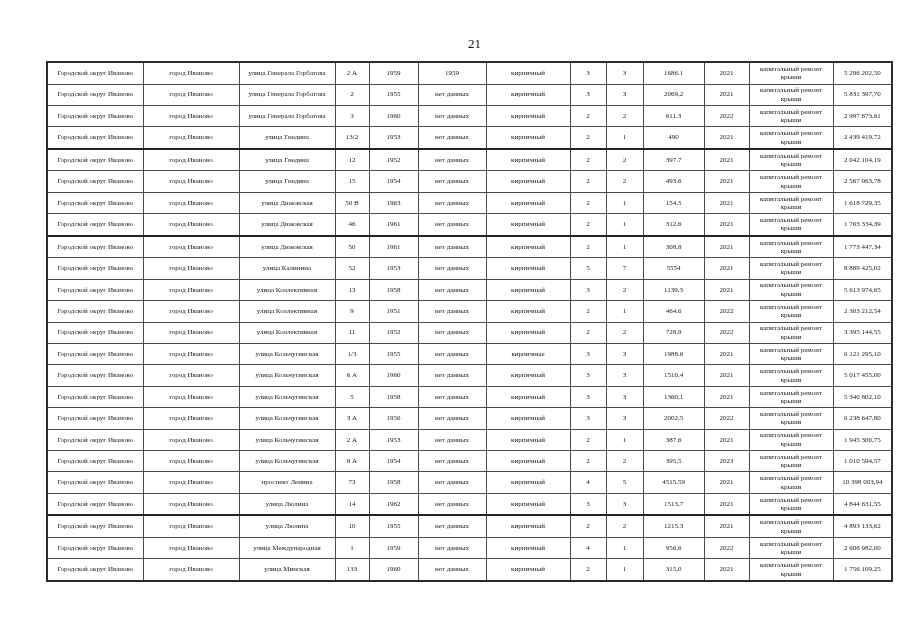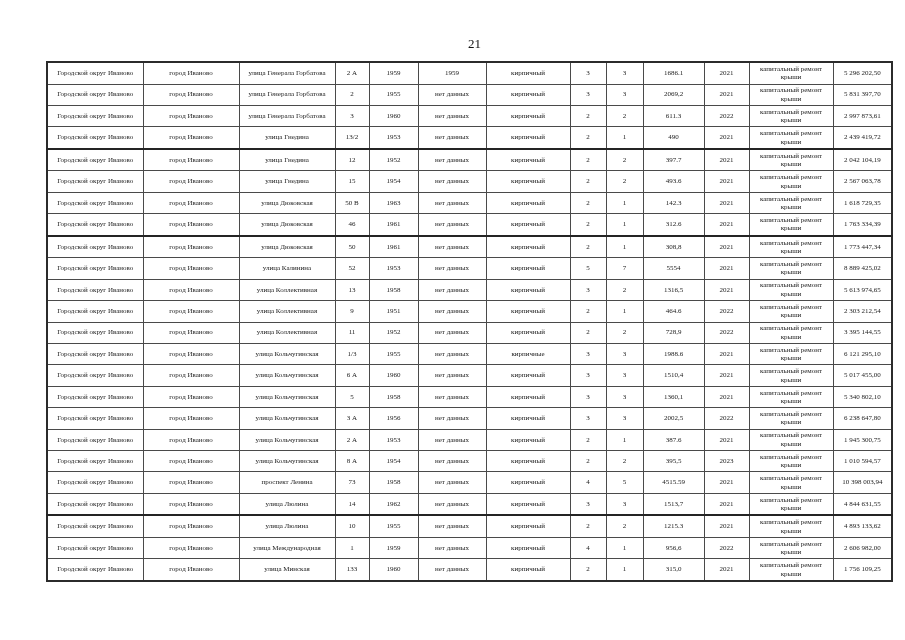--- a/index.html
+++ b/index.html
@@ -166,21 +166,21 @@
         <tr>
           <td>Городской округ Иваново</td>
           <td>город Иваново</td>
           <td>улица Дюковская</td>
           <td>50 В</td>
           <td>1963</td>
           <td>нет данных</td>
           <td>кирпичный</td>
           <td>2</td>
           <td>1</td>
-          <td>142.3</td>
+          <td>154.5</td>
           <td>2021</td>
           <td>капитальный ремонт крыши</td>
           <td>1 618 729,35</td>
         </tr>
         <tr class="thick-bottom">
           <td>Городской округ Иваново</td>
           <td>город Иваново</td>
           <td>улица Дюковская</td>
           <td>46</td>
           <td>1961</td>
@@ -226,21 +226,21 @@
         <tr>
           <td>Городской округ Иваново</td>
           <td>город Иваново</td>
           <td>улица Коллективная</td>
           <td>13</td>
           <td>1958</td>
           <td>нет данных</td>
           <td>кирпичный</td>
           <td>3</td>
           <td>2</td>
-          <td>1316,5</td>
+          <td>1139,3</td>
           <td>2021</td>
           <td>капитальный ремонт крыши</td>
           <td>5 613 974,65</td>
         </tr>
         <tr>
           <td>Городской округ Иваново</td>
           <td>город Иваново</td>
           <td>улица Коллективная</td>
           <td>9</td>
           <td>1951</td>

